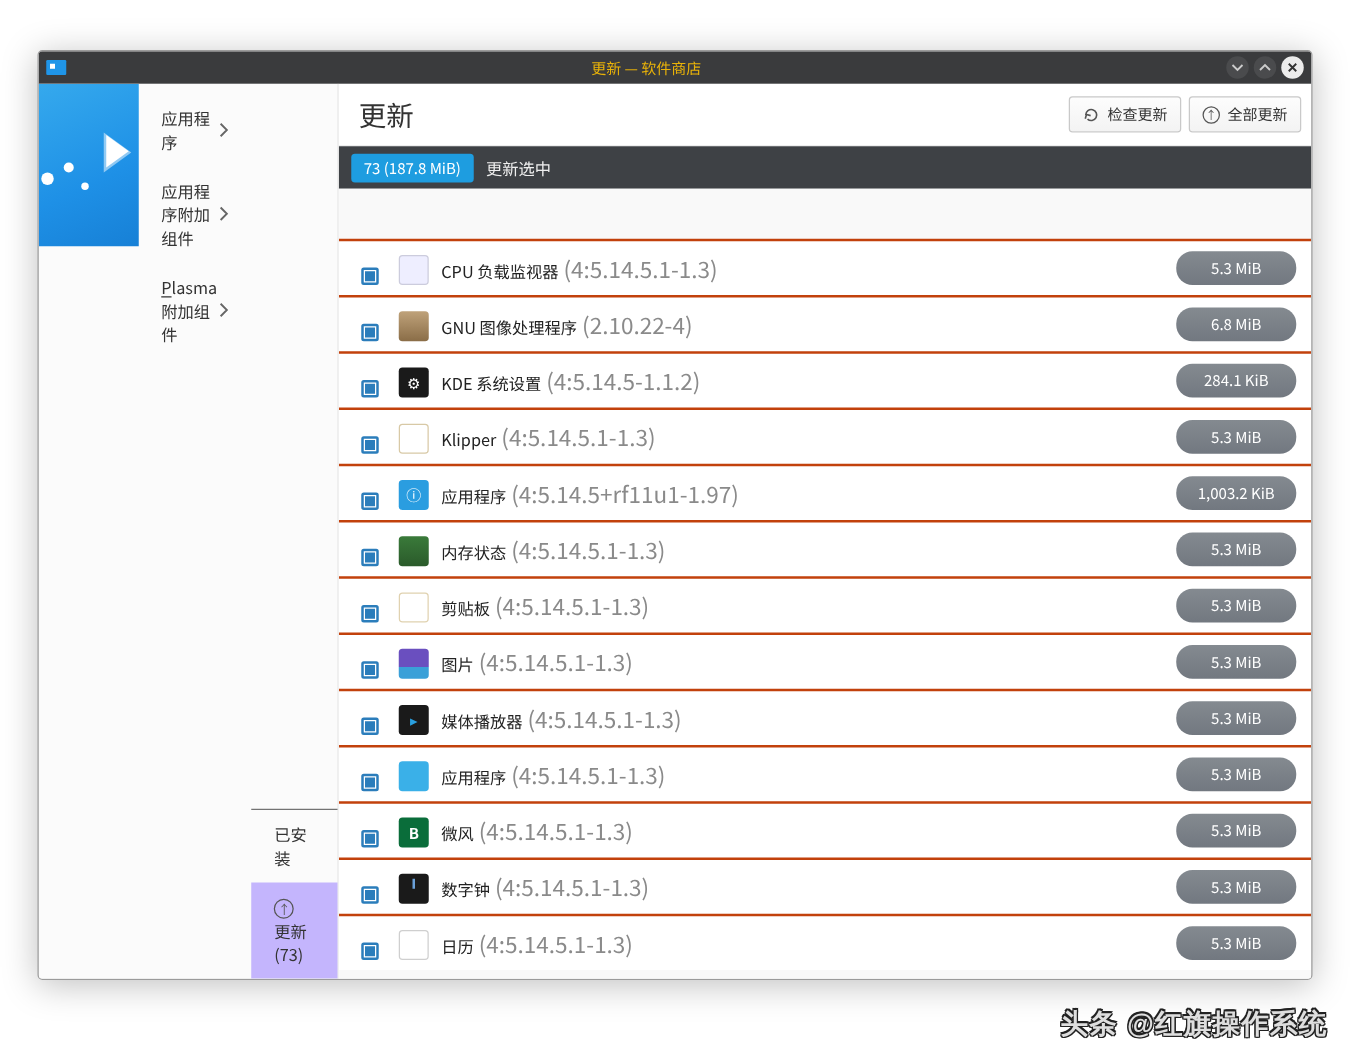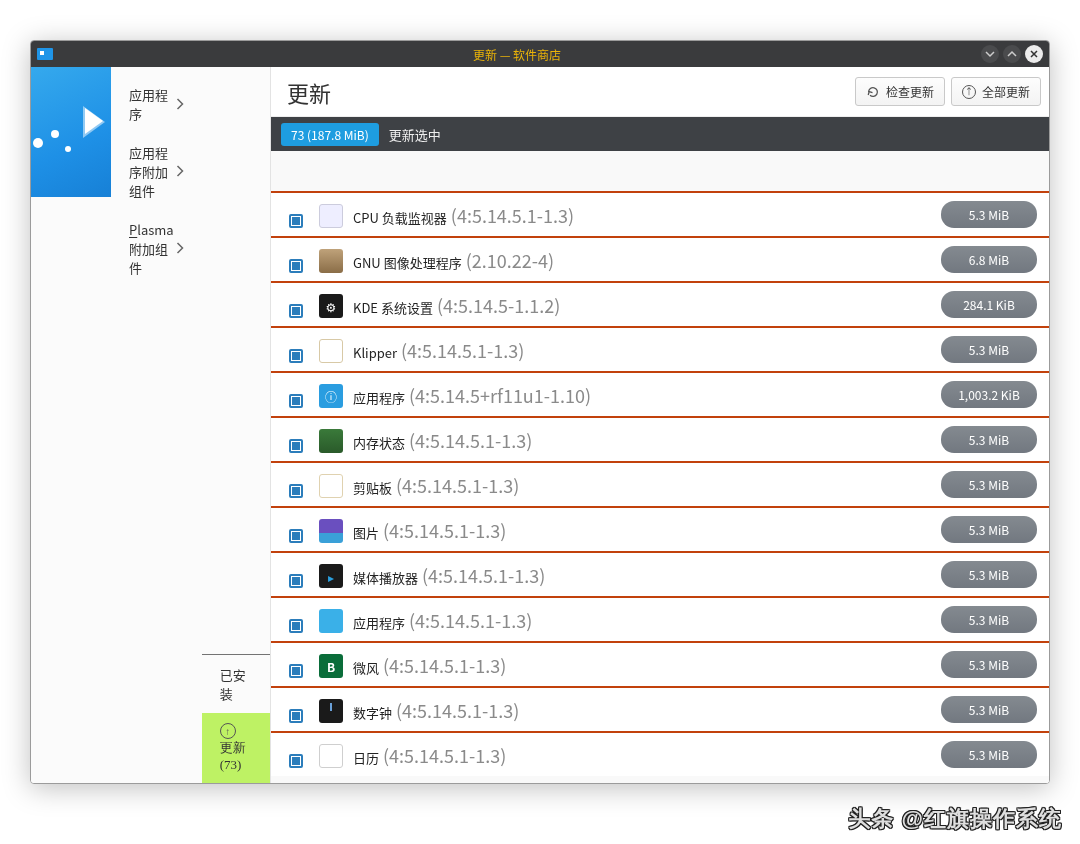--- a/index.html
+++ b/index.html
@@ -104,22 +104,21 @@
     padding: 10px 18px;
     display:flex; align-items:center; justify-content:space-between;
     font-size:13px; color:#333; cursor:pointer;
   }
   .side-item .label u{ text-decoration: underline; text-underline-offset:2px;}
   .side-item .chev { color:#666; }
   .side-item .chev svg{ width:9px; height:12px; }
   .side-bottom { margin-top:auto; border-top:1px solid #737373; }
   .side-bottom .side-item { padding: 10px 18px; }
   .side-bottom .side-item.active {
-    background:#bef264;
-    font-family:Liberation Serif, serif;
+    background:#c4b5fd;
   }
   .side-bottom .upd-icon{
     display:inline-flex; width:16px; height:16px;
     border:1.5px solid #555; border-radius:50%;
     align-items:center; justify-content:center; margin-right:6px;
     font-size:10px; color:#555;
   }
 
   
   .main { flex:1; display:flex; flex-direction:column; overflow:hidden; background:#fff;}
@@ -358,21 +357,21 @@
               </span>
               <span class="size">5.3 MiB</span>
             </div>
             <div class="row">
               <span class="cb">
                 <span class="inner"></span>
               </span>
               <span class="app-icon ic-info">ⓘ</span>
               <span class="info">
                 <span>应用程序</span>
-                <span class="ver">(4:5.14.5+rf11u1-1.10)</span>
+                <span class="ver">(4:5.14.5+rf11u1-1.97)</span>
               </span>
               <span class="size">1,003.2 KiB</span>
             </div>
             <div class="row">
               <span class="cb">
                 <span class="inner"></span>
               </span>
               <span class="app-icon ic-mem"></span>
               <span class="info">
                 <span>内存状态</span>

